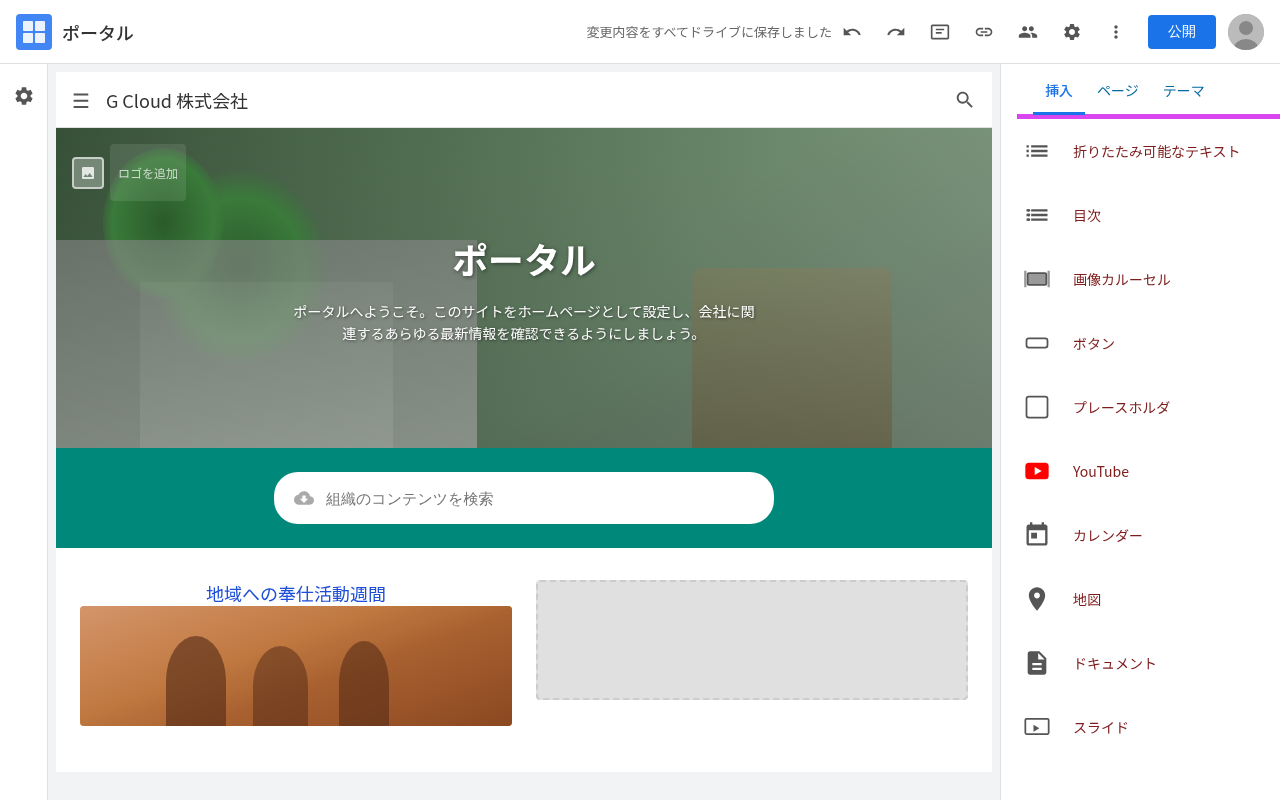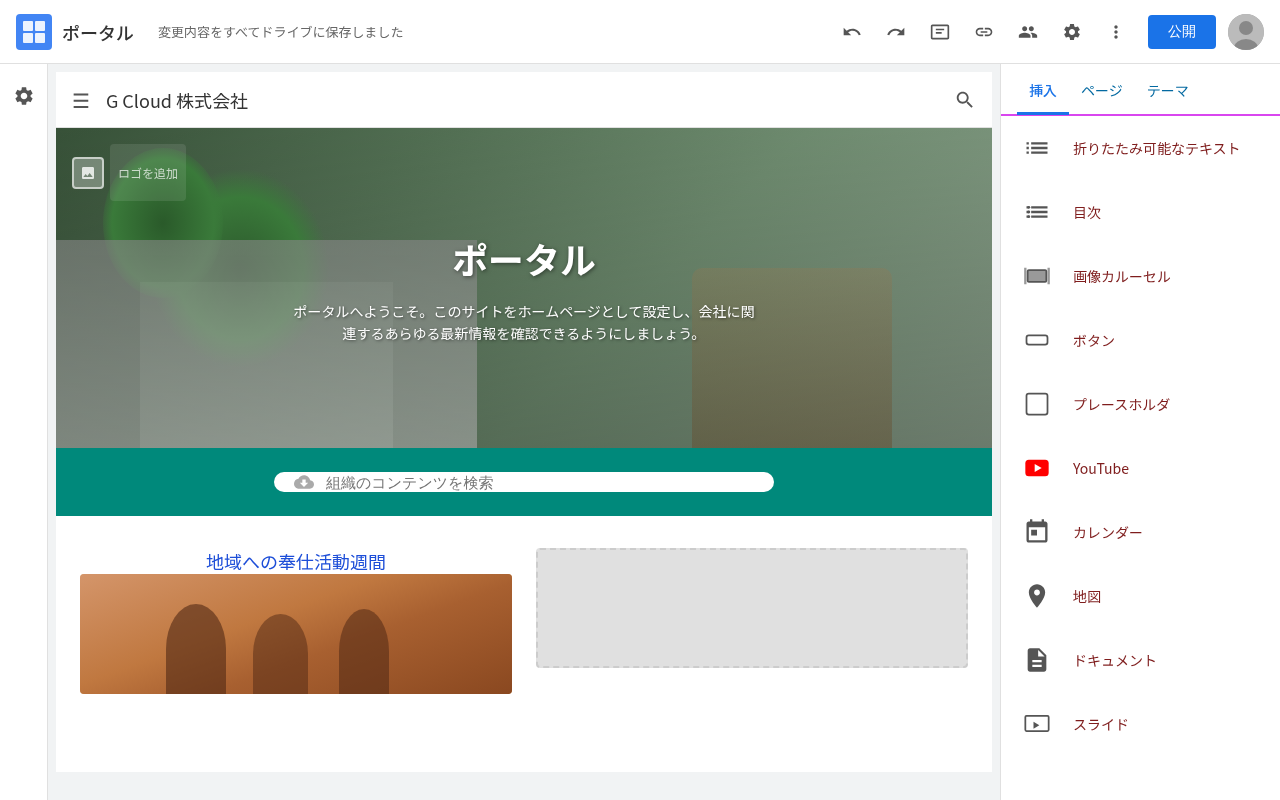--- a/index.html
+++ b/index.html
@@ -26,21 +26,21 @@
       width: 36px;
       height: 36px;
     }
     .topbar-title {
       font-size: 18px;
       color: #333;
       font-weight: 500;
     }
     .topbar-center {
       flex: 1;
-      text-align: left;
+      text-align: right;
       font-size: 13px;
       color: #666;
     }
     .topbar-actions {
       display: flex;
       align-items: center;
       gap: 4px;
     }
     .topbar-icon-btn {
       width: 40px;
@@ -282,21 +282,21 @@
       background: #00897b;
       padding: 24px;
       display: flex;
       justify-content: center;
     }
     .search-box {
       background: #fff;
       border-radius: 24px;
       display: flex;
       align-items: center;
-      padding: 0 20px;
+      padding: 16px 20px;
       width: 500px;
       gap: 12px;
     }
     .search-icon-teal {
       color: #aaa;
       font-size: 18px;
     }
     .search-input {
       border: none;
       outline: none;
@@ -343,22 +343,23 @@
       background: #fff;
       border-left: 1px solid #e0e0e0;
       display: flex;
       flex-direction: column;
       overflow-y: auto;
     }
 
     
     .panel-tabs {
       display: flex;
-      border-bottom: 2px solid #d946ef;
+      border-bottom: 5px solid #d946ef;
       padding: 0 16px;
+      margin-left: 16px;
     }
     .panel-tab {
       padding: 16px 12px 12px;
       font-size: 14px;
       color: #0369a1;
       cursor: pointer;
       border-bottom: 3px solid transparent;
       margin-bottom: -1px;
     }
     .panel-tab.active {

